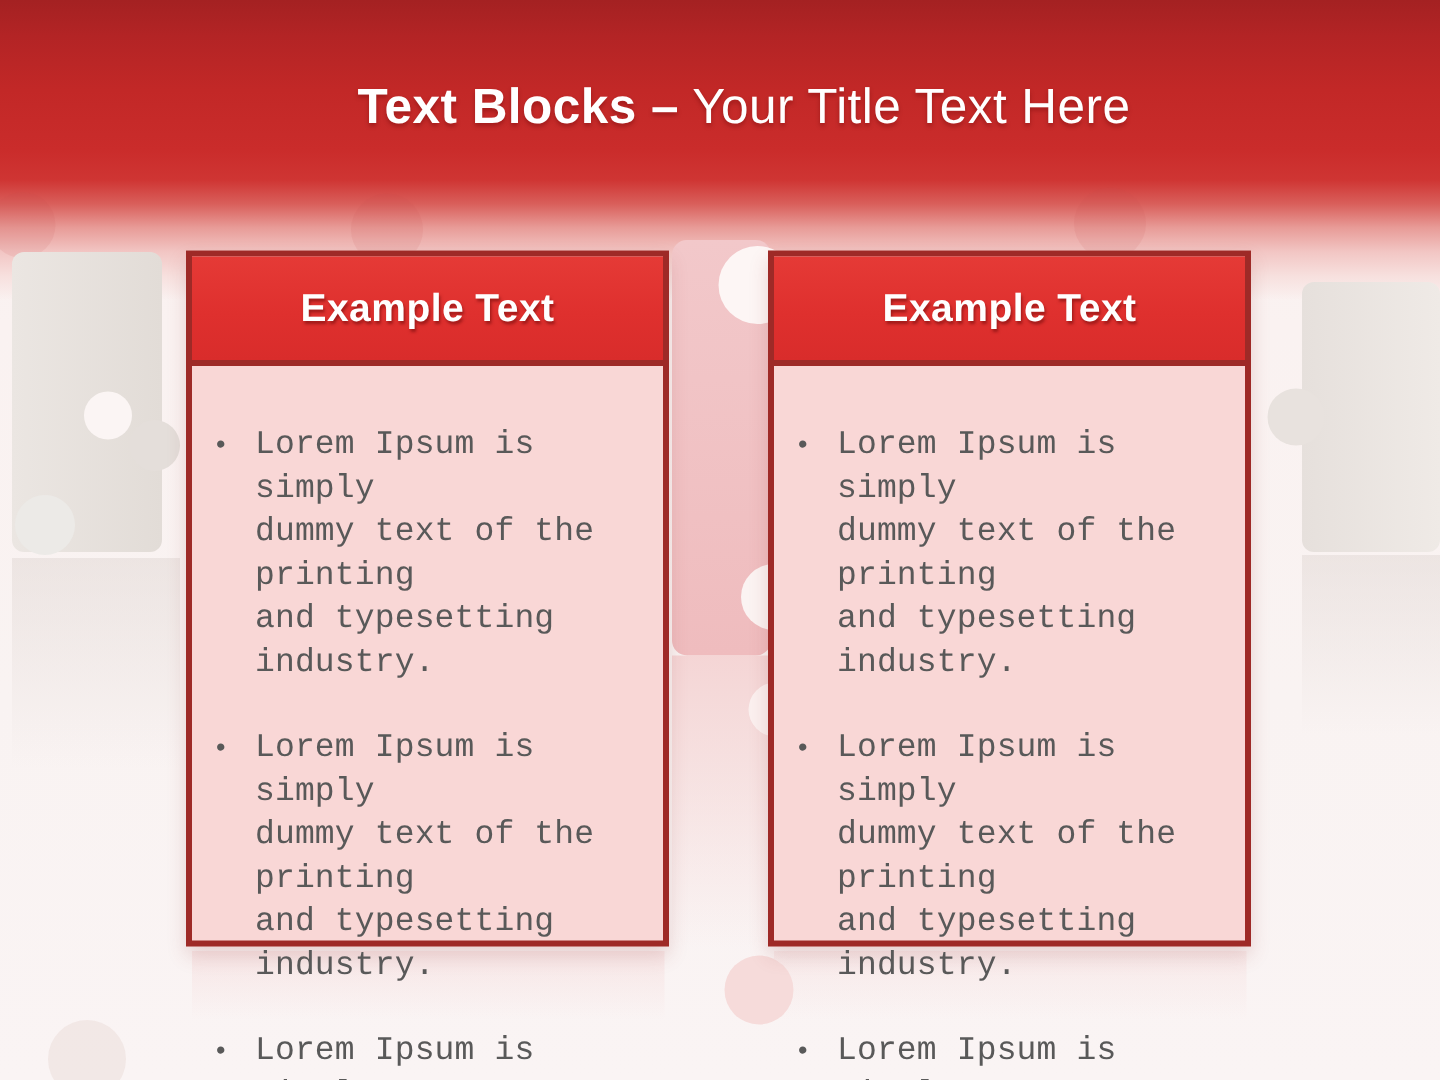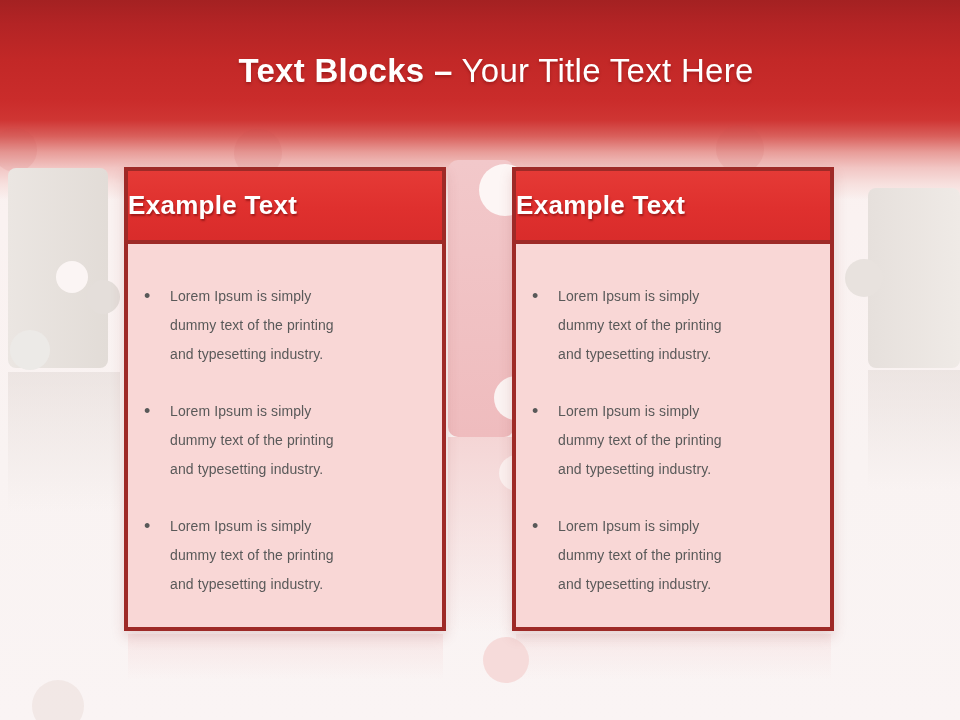--- a/index.html
+++ b/index.html
@@ -55,21 +55,21 @@
     z-index: 3;
     box-shadow: 0 6px 12px rgba(150, 60, 60, 0.18);
   }
   .card-left  { left: 124px; }
   .card-right { left: 512px; }
 
   .card-header {
     height: 69px;
     background: linear-gradient(180deg, #e53a36 0%, #df302e 55%, #d92c2b 100%);
     border-bottom: 4px solid #9e2a27;
-    display: flex; align-items: center; 
+    display: flex; align-items: center; justify-content: center;
   }
   .card-header span {
     color: #ffffff;
     font-size: 26px;
     font-weight: 700;
     letter-spacing: 0.3px;
     text-shadow: 1px 2px 2px rgba(110, 10, 10, 0.55);
   }
 
   .card-body { padding: 38px 6px 0 14px; }
@@ -81,24 +81,25 @@
   }
   .bullet-dot {
     flex: 0 0 26px;
     width: 26px;
     font-size: 18px;
     line-height: 29px;
     color: #595959;
     padding-left: 2px;
   }
   .bullet-text {
-    font-size: 14px;
+    font-size: 22px;
     line-height: 29px;
     white-space: pre-line;
     letter-spacing: 0.1px;
+    font-family: Liberation Mono, monospace;
   }
 </style>
 </head>
 <body>
 
 <div class="slide">
 
   <div class="header-band"></div>
 
   <svg class="bg-art" viewBox="0 0 960 720" xmlns="http://www.w3.org/2000/svg" aria-hidden="true">

